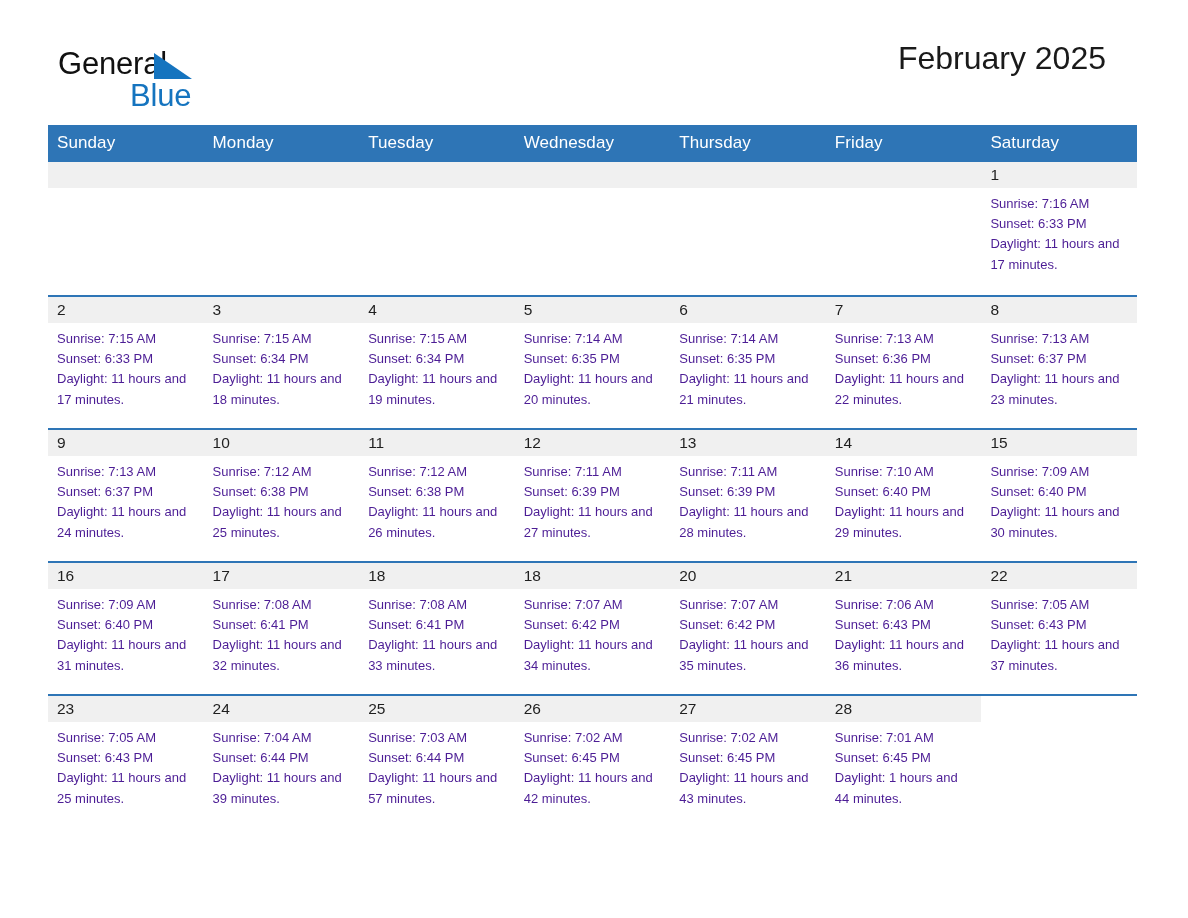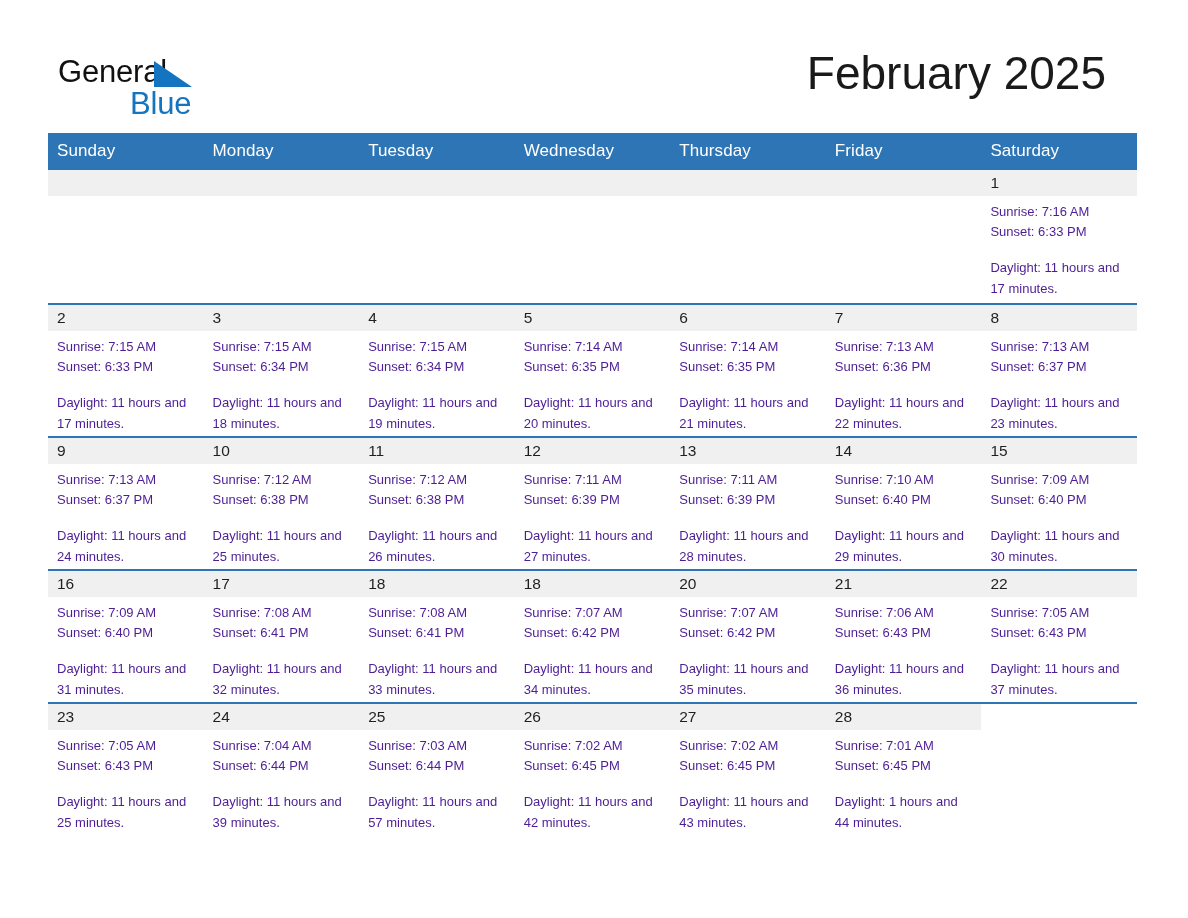--- a/index.html
+++ b/index.html
@@ -14,21 +14,21 @@
     font-family: "Liberation Sans", sans-serif;
     -webkit-font-smoothing: antialiased;
     overflow: hidden;
   }
 
   .page {
     position: relative;
     width: 1156px;
     height: 918px;
     box-sizing: border-box;
-    padding: 8px 48px;
+    padding: 0 48px;
   }
 
   
   .top-header {
     position: relative;
     height: 110px;
     padding-top: 42px;
     box-sizing: border-box;
   }
 
@@ -67,21 +67,21 @@
     margin-left: 72px;
     font-weight: 400;
     letter-spacing: -0.2px;
   }
 
   .title-block {
     text-align: right;
     padding-right: 2px;
   }
   .month-title {
-    font-size: 46px;
+    font-size: 32px;
     font-weight: 400;
     color: #1a1a1a;
     line-height: 1.02;
     letter-spacing: 0px;
     margin: 0;
   }
   .location-subtitle {
     font-size: 22.5px;
     font-weight: 400;
     color: #1a1a1a;
@@ -148,21 +148,20 @@
     font-size: 13px;
     line-height: 20.2px;
     color: #4c1d95;
   }
   .cell-line {
     display: block;
     white-space: nowrap;
   }
   .cell-line.wrap {
     white-space: normal;
-    margin-top: 16px;
   }
 </style>
 </head>
 <body>
 
 <div class="page">
 
   <div class="top-header">
 
     <div class="brand">

